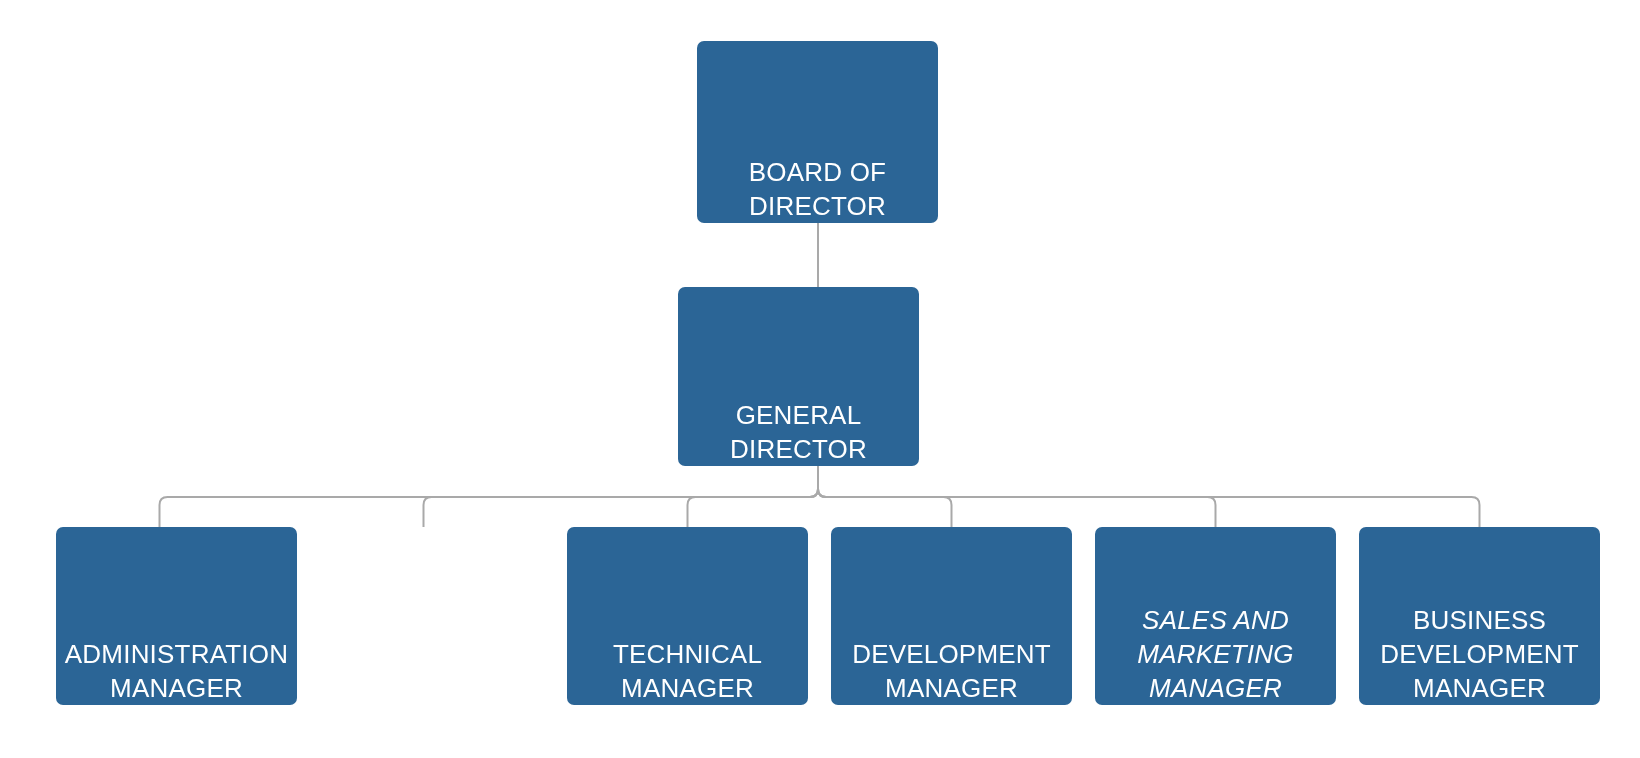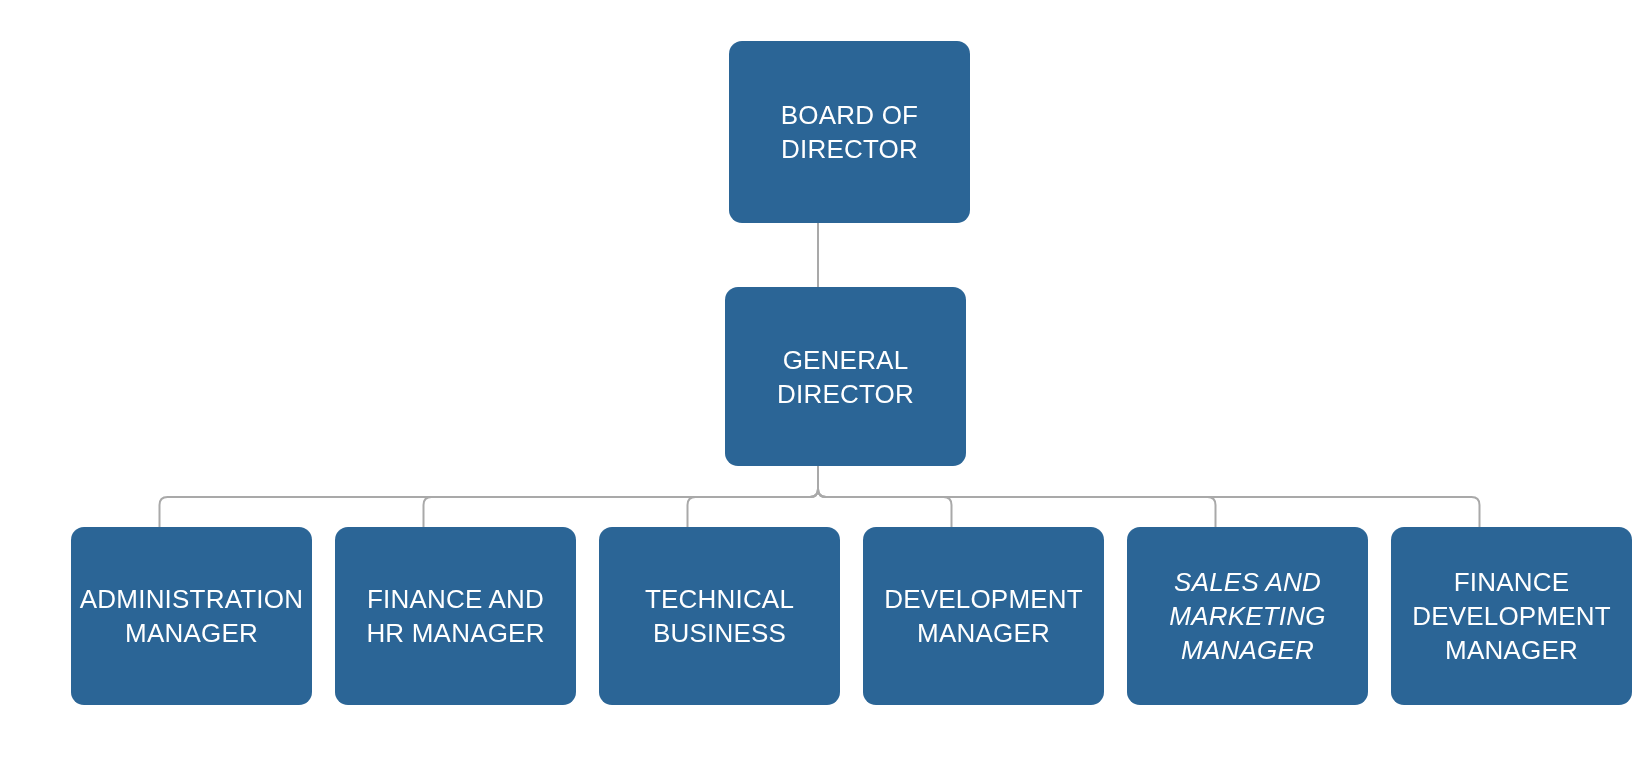--- a/index.html
+++ b/index.html
@@ -31,44 +31,43 @@
     fill: none;
     stroke: var(--connector, #a9a9a9);
     stroke-width: 2;
     stroke-linecap: butt;
     stroke-linejoin: round;
   }
   .node {
     position: absolute;
     width: 241px;
     background: var(--node-fill, #2b6596);
-    border-radius: 13px;
+    border-radius: 7px;
     color: var(--node-text, #ffffff);
     display: flex;
-    align-items: center;
+    align-items: flex-end;
     justify-content: center;
     box-sizing: border-box;
     cursor: default;
-    margin-left: 32px;
   }
   .node-label {
     display: block;
     width: 100%;
     text-align: center;
     white-space: pre-line;
     font-size: 26px;
     line-height: 34px;
     font-weight: 400;
     letter-spacing: 0.2px;
   }
   
   .node-board    { left: 697px;  top: 41px;  height: 182px; }
-  .node-general  { left: 693px;  top: 287px; height: 179px; }
+  .node-general  { left: 678px;  top: 287px; height: 179px; }
   .node-child    { top: 527px; height: 178px; }
-  .node-admin    { left: 39px;   }
+  .node-admin    { left: 56px;   }
   .node-finance  { left: 303px;  }
   .node-tech     { left: 567px;  }
   .node-constr   { left: 831px;  }
   .node-sales    { left: 1095px; font-style: italic; }
   .node-bizdev   { left: 1359px; }
 </style>
 </head>
 <body style="background: rgb(255, 255, 255);">
 
 <div class="stage">
@@ -91,40 +90,36 @@
   <div class="node node-general">
     <span class="node-label">GENERAL
 DIRECTOR</span>
   </div>
 
   <div class="node node-child node-admin">
     <span class="node-label">ADMINISTRATION
 MANAGER</span>
   </div>
 
-  <div class="node node-child node-finance">
-    <span class="node-label">FINANCE AND
-HR MANAGER</span>
-  </div>
 
   <div class="node node-child node-tech">
     <span class="node-label">TECHNICAL
-BUSINESS</span>
+MANAGER</span>
   </div>
 
   <div class="node node-child node-constr">
     <span class="node-label">DEVELOPMENT
 MANAGER</span>
   </div>
 
   <div class="node node-child node-sales">
     <span class="node-label">SALES AND
 MARKETING
 MANAGER</span>
   </div>
 
   <div class="node node-child node-bizdev">
-    <span class="node-label">FINANCE
+    <span class="node-label">BUSINESS
 DEVELOPMENT
 MANAGER</span>
   </div>
 
 </div>
 
 </body></html>

